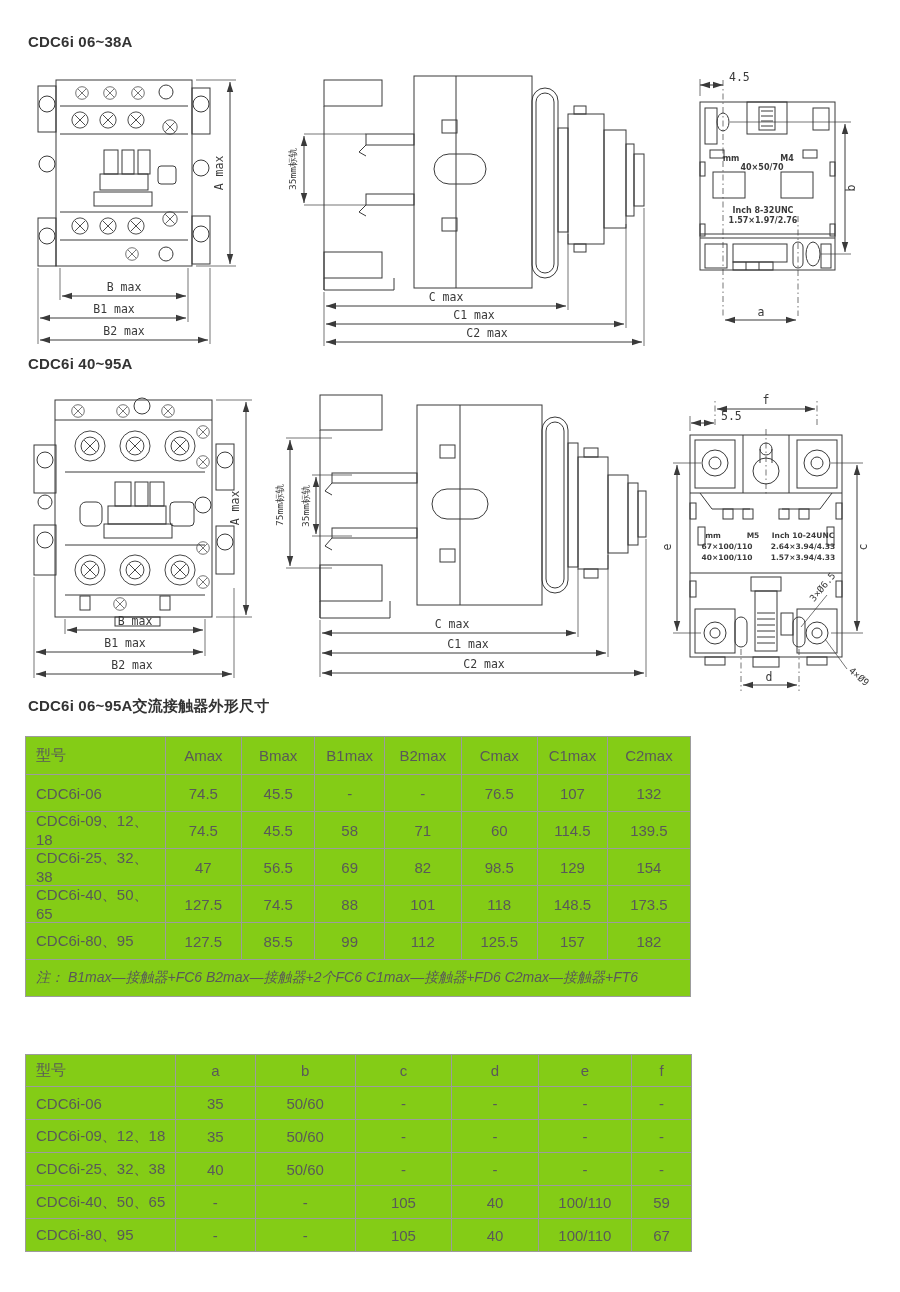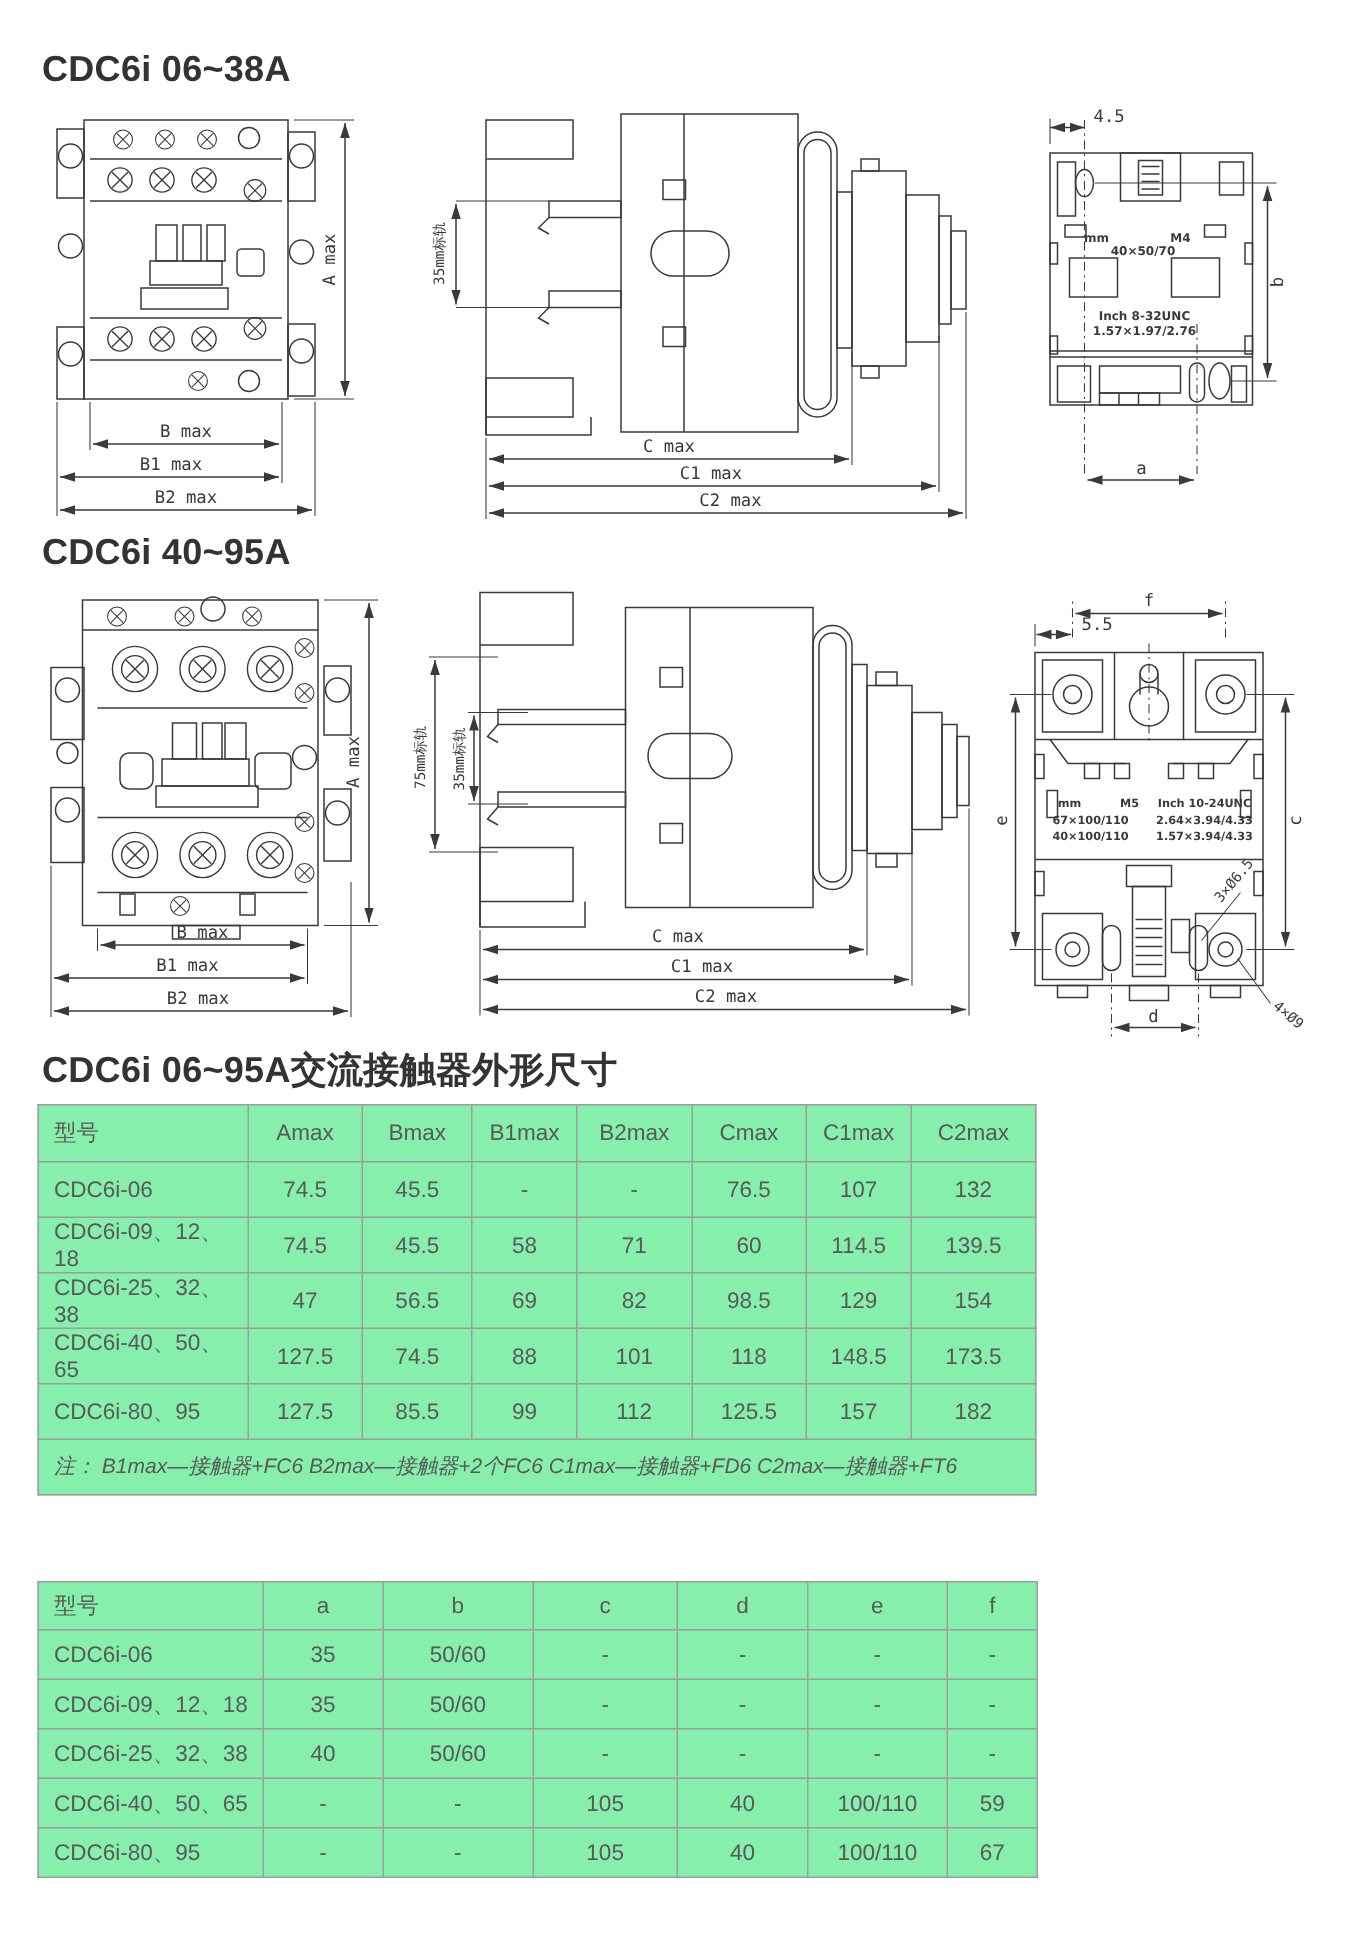--- a/index.html
+++ b/index.html
@@ -1,30 +1,30 @@
 <!DOCTYPE html>
 <html style="--line: #3a3a3a; --title: #333333; --tableText: #595959; --tableBorder: #9c9c9c; --bg: #ffffff;"><head>
 <meta charset="utf-8">
 <style>
   html,body { margin:0; padding:0; background:#fff; }
   .page { position:relative; width:900px; height:1292px; background:var(--bg,#fff);
           font-family:"Liberation Sans",sans-serif; overflow:hidden; }
-  h2.sec { position:absolute; margin:0; font-size:24px; font-weight:bold;
+  h2.sec { position:absolute; margin:0; font-size:15px; font-weight:bold;
            color:var(--title,#333); letter-spacing:.2px; }
   svg.draw { position:absolute; overflow:visible; }
   .ln   { stroke:var(--line,#3a3a3a); fill:none; stroke-width:1; }
   .dim  { stroke:var(--line,#3a3a3a); stroke-width:1; fill:none; }
   .ext  { stroke:var(--line,#3a3a3a); stroke-width:.7; fill:none; }
   .dsh  { stroke:var(--line,#3a3a3a); stroke-width:.7; fill:none; stroke-dasharray:6 3 1.5 3; }
   text.dt  { font-family:"DejaVu Sans Mono",monospace; font-size:11.5px; fill:var(--line,#3a3a3a); }
   text.dt9 { font-family:"DejaVu Sans Mono",monospace; font-size:9.5px; fill:var(--line,#3a3a3a); }
   text.dtb { font-family:"DejaVu Sans",sans-serif; font-size:8px; font-weight:bold; fill:var(--line,#3a3a3a); }
   text.dtb7{ font-family:"DejaVu Sans",sans-serif; font-size:7.5px; font-weight:bold; fill:var(--line,#3a3a3a); }
   table.dim-table { position:absolute; border-collapse:collapse; table-layout:fixed;
-    font-size:15px; color:var(--tableText,#595959); background:#86efac; }
+    font-size:15px; color:var(--tableText,#595959); background:#84cc16; }
   table.dim-table th, table.dim-table td {
     border:1px solid var(--tableBorder,#9c9c9c); font-weight:normal;
     text-align:center; padding:0 4px; }
   #table1 th { height:37px; } #table1 td { height:36px; }
   #table2 th { height:31px; } #table2 td { height:32px; }
   table.dim-table .first { text-align:left; padding-left:10px; }
   table.dim-table td.note { font-size:14px; text-align:left; padding-left:10px; height:34px;font-style:italic; }
 </style>
 </head>
 <body>

